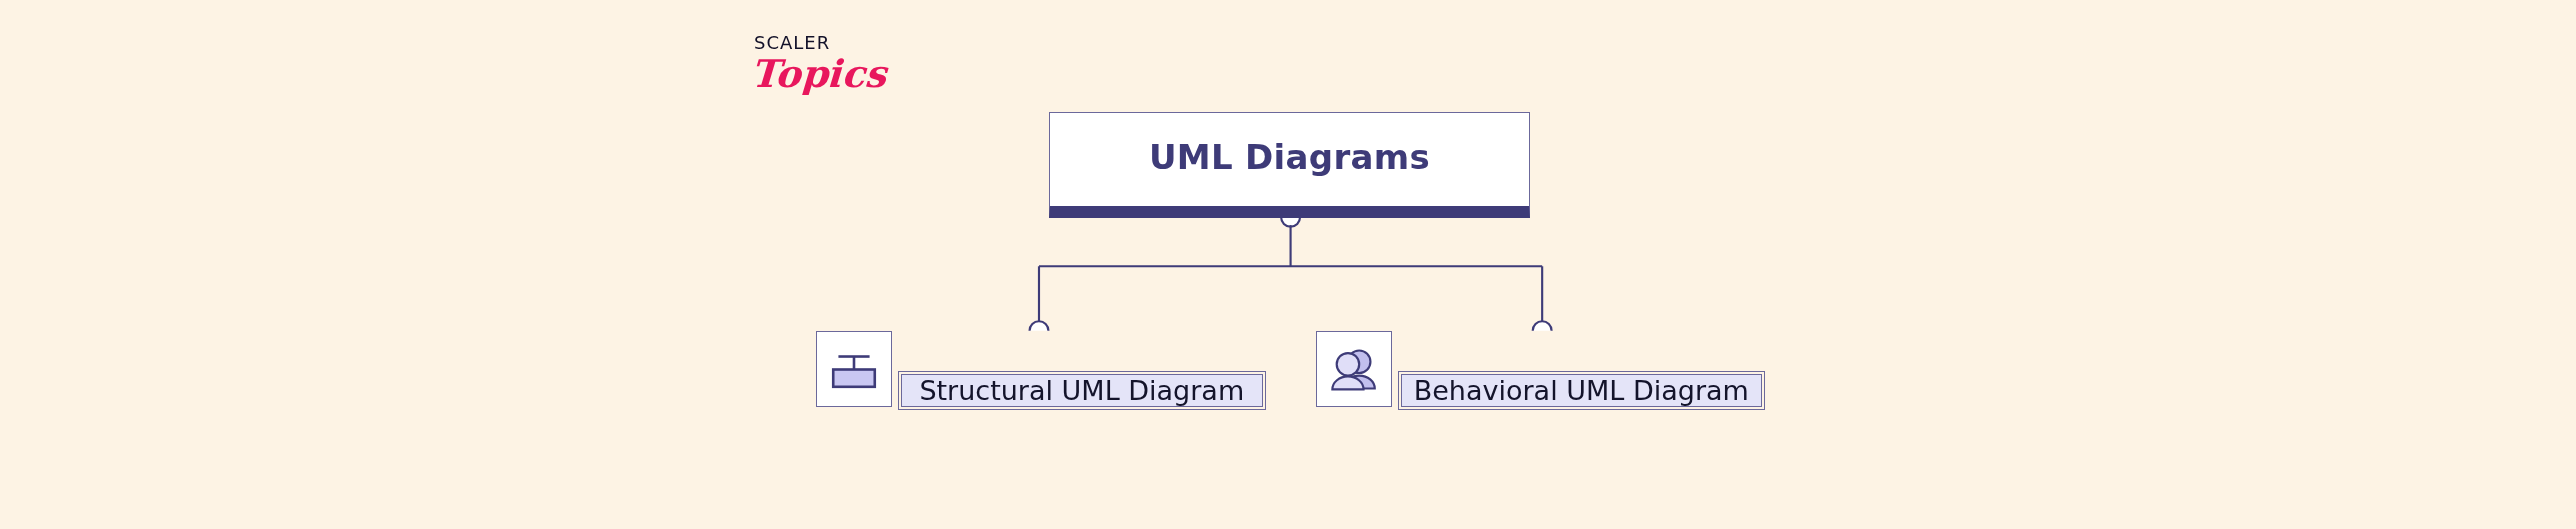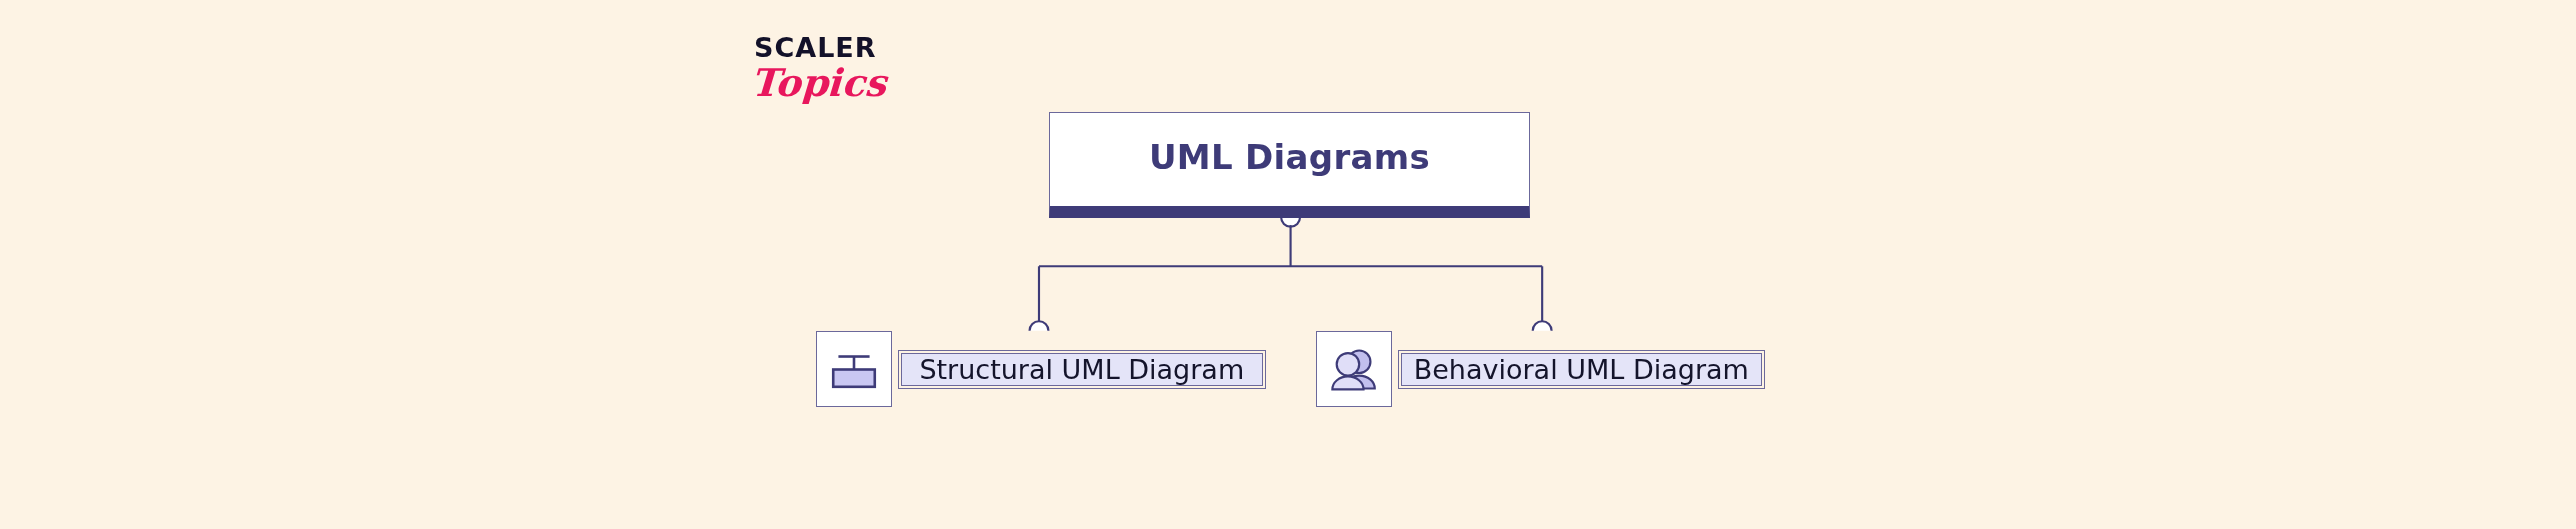--- a/index.html
+++ b/index.html
@@ -25,22 +25,22 @@
   #logo {
     position: absolute;
     left: 754px;
     top: 34px;
     width: 206px;
     height: 94px;
     user-select: none;
   }
   #logo-scaler {
     font-family: "DejaVu Sans", sans-serif;
-    font-weight: bold;
-    font-size: 27px;
+    font-weight: normal;
+    font-size: 18px;
     letter-spacing: 1px;
     color: #131129;
     line-height: 1;
   }
   #logo-topics {
     font-family: "DejaVu Serif", serif;
     font-style: italic;
     font-weight: bold;
     font-size: 38px;
     color: #E8175D;
@@ -83,21 +83,21 @@
     color: #3E3B78;
     letter-spacing: 0.3px;
     white-space: nowrap;
     margin-bottom: 6px;
   }
 
   
   .child-node {
     position: absolute;
     display: flex;
-    align-items: center;
+    align-items: flex-end;
     height: 76px;
   }
   .child-icon-box {
     width: 76px;
     height: 76px;
     box-sizing: border-box;
     background: #FFFFFF;
     border: 1.7px solid #6B689B;
     display: flex;
     align-items: center;

